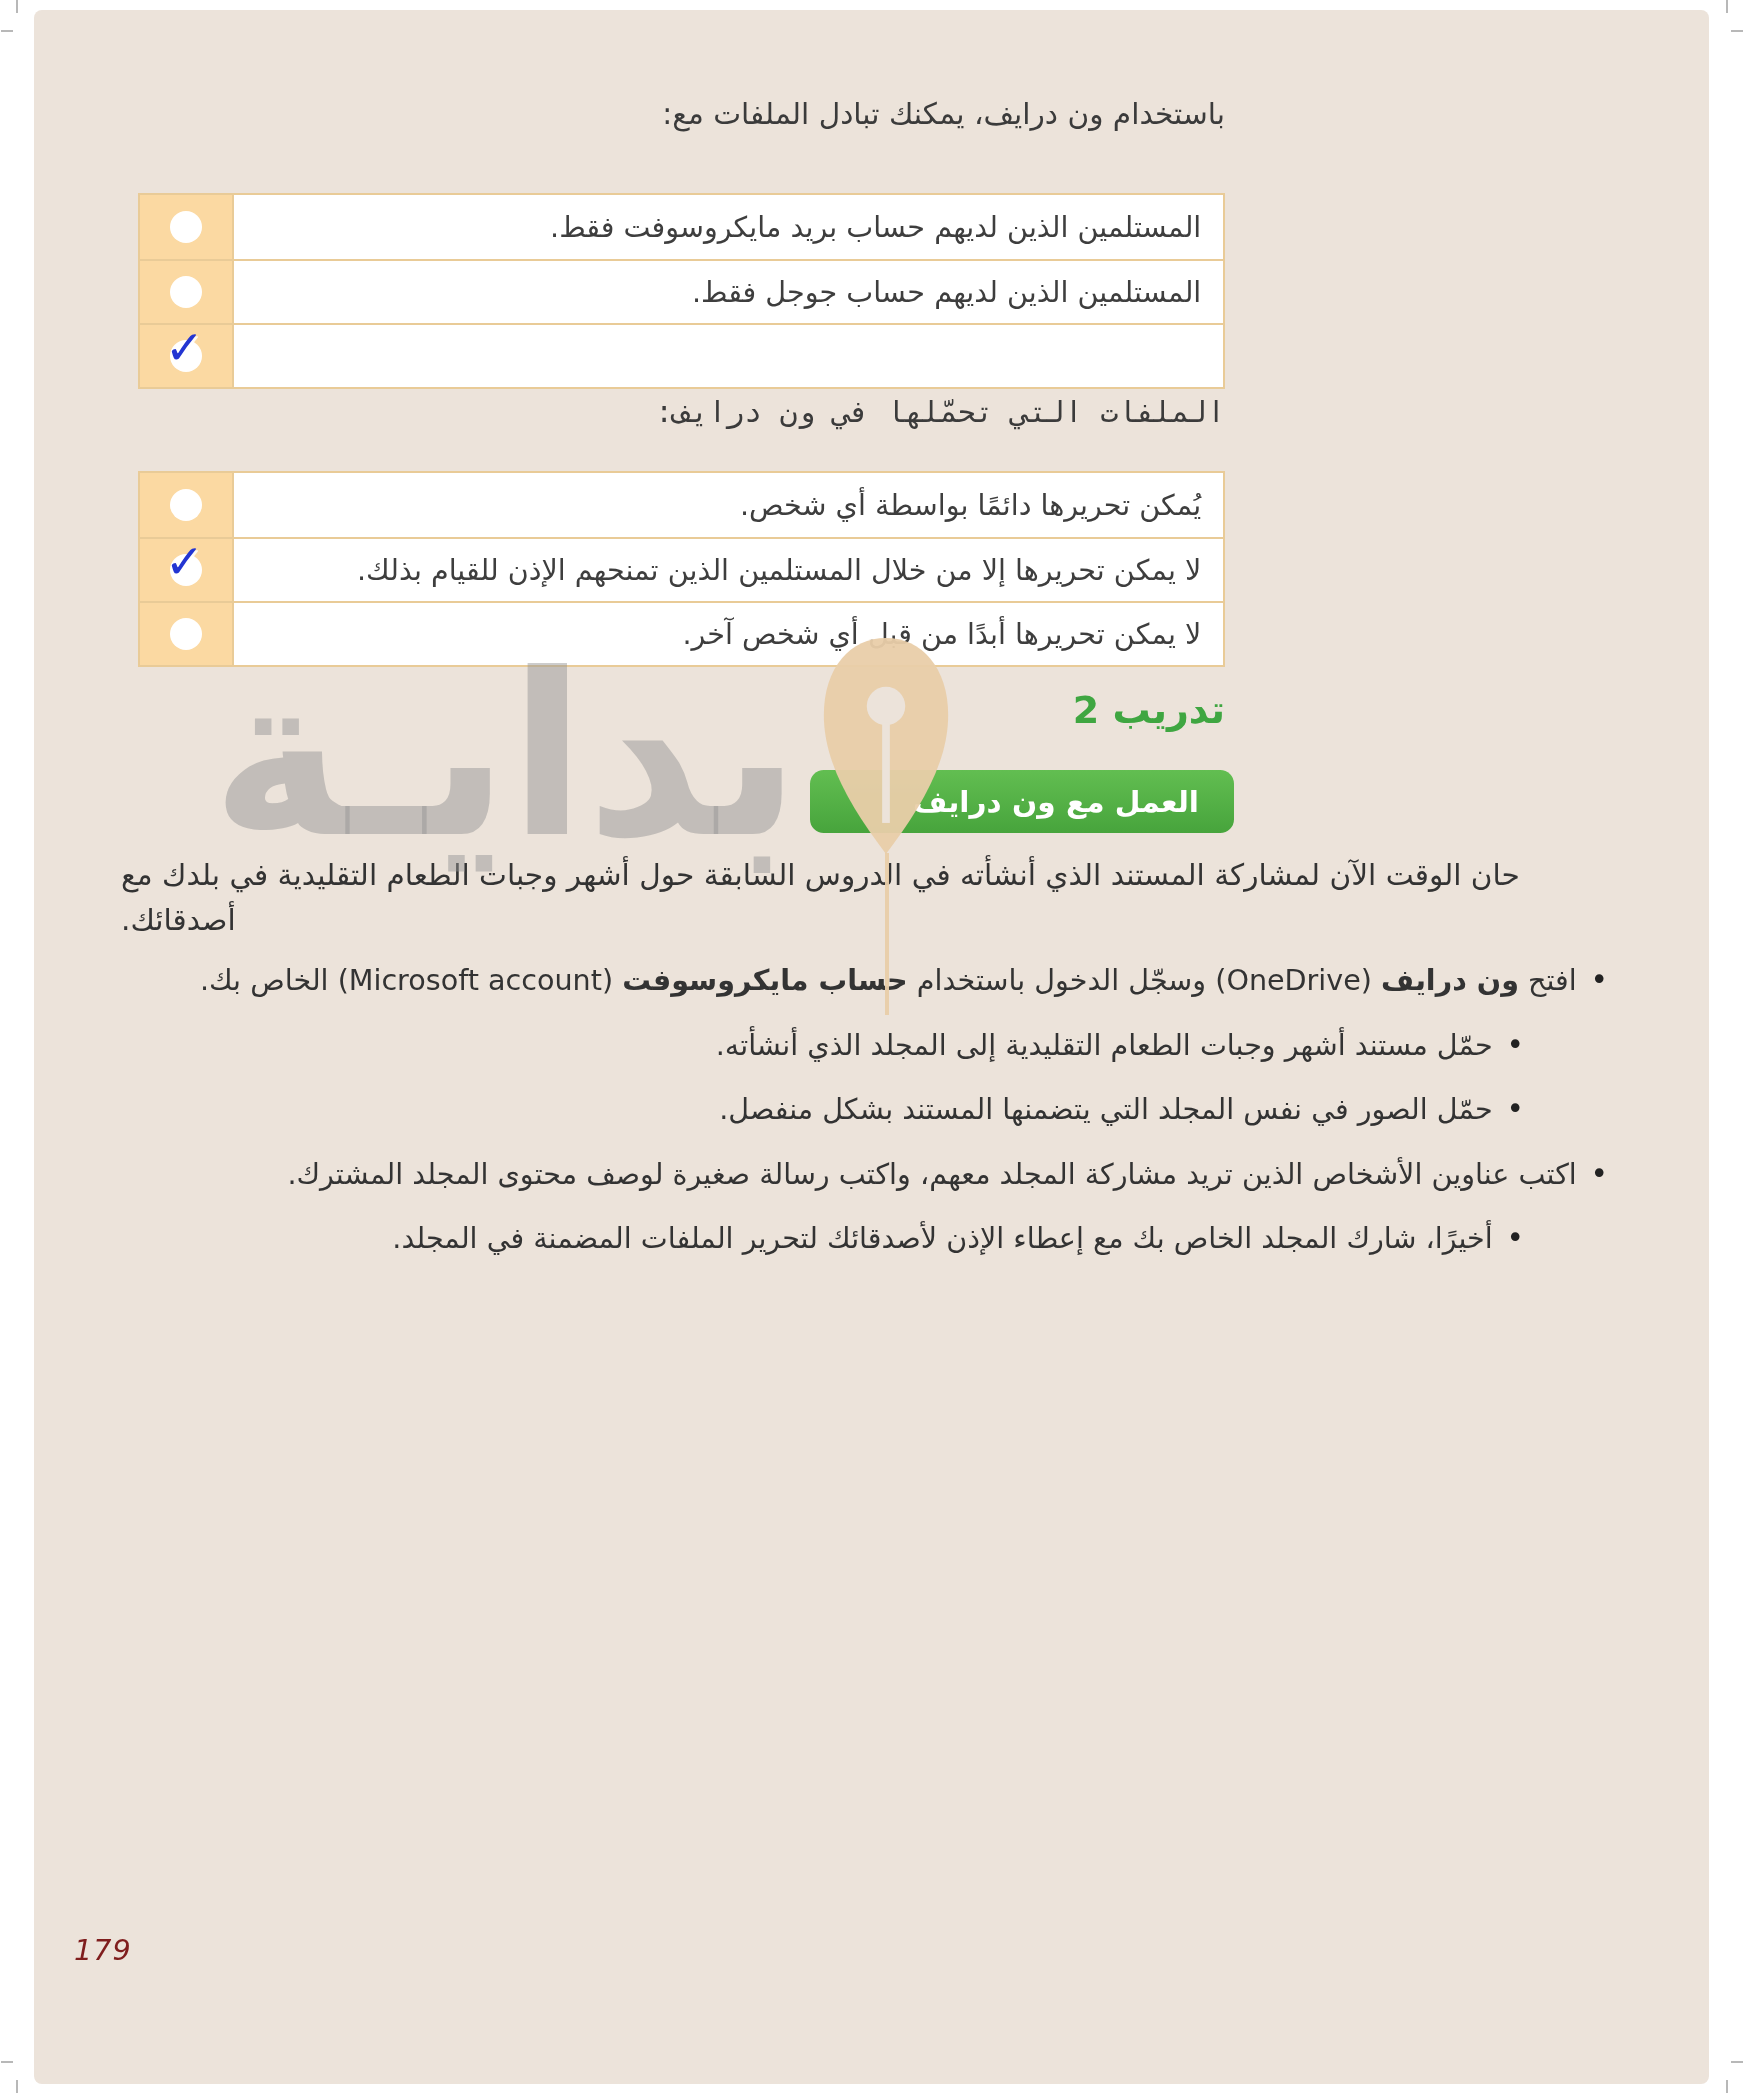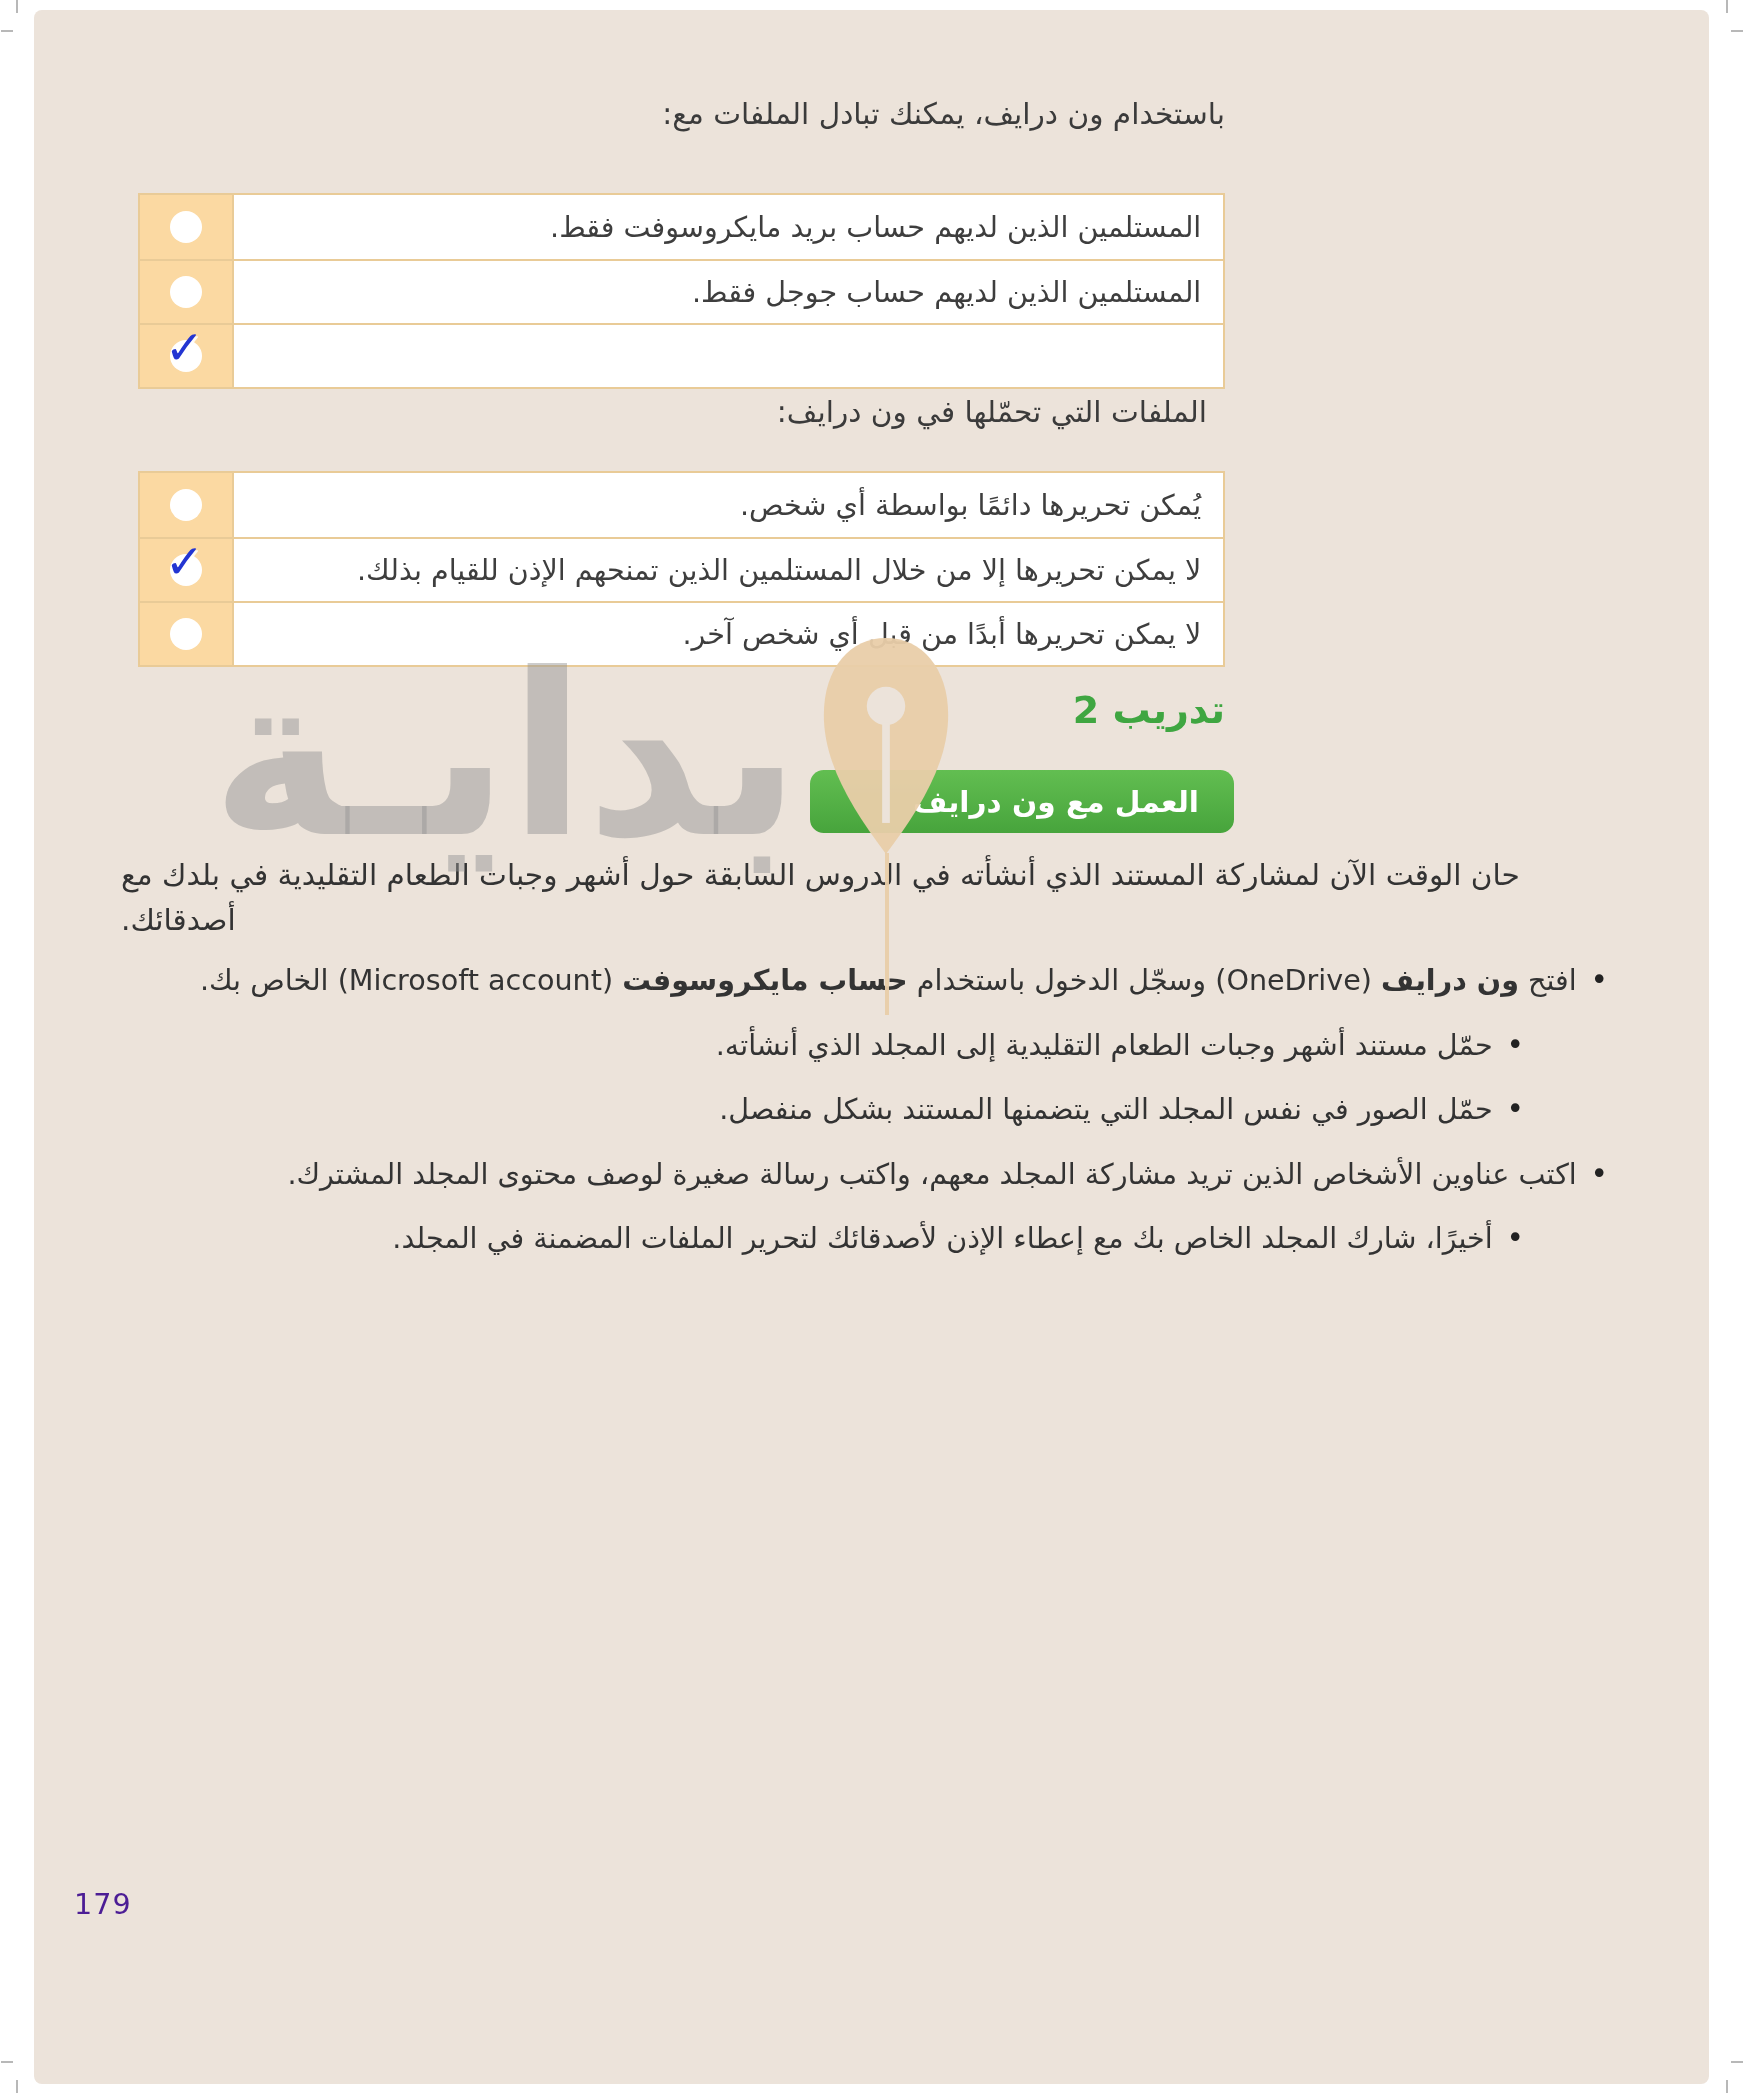--- a/index.html
+++ b/index.html
@@ -15,21 +15,21 @@
     background:#ece3da; border-radius:7.9px; z-index:1;
   }
   .crop { position:absolute; background:#b8b8b8; z-index:0; }
 
   .content { position:absolute; inset:0; z-index:2; }
 
   .intro {
     position:absolute; font-size:29.6px; color:#3b3b3b; direction:rtl;
   }
   #intro1 { top:97px;  right:519px; }
-  #intro2 { top:395px; right:537px; }
+  #intro2 { top:395px; right:519px;font-family:Liberation Mono, monospace; }
 
   .qtable {
     position:absolute; left:138px; width:1087px;
     background:#ffffff; border:2px solid #e9cb97;
   }
   #table1 { top:173px;margin-top:20px; }
   #table2 { top:463px;margin-top:8px; }
   .qrow { display:flex; direction:ltr; height:64px; background:#fff; }
   .qrow + .qrow { border-top:2px solid #e9cb97; }
   .qcheck {
@@ -73,22 +73,22 @@
   }
   .bullets li {
     font-size:28.6px; line-height:39px; color:#333333;
     margin-bottom:25.6px; text-align:right;
   }
   .bullets li.indent { padding-right:84px; }
   .bullets li .dot { font-size:29.6px; margin-left:13.8px; color:#222; }
   .bullets li b { font-weight:bold; }
 
   .pagenum {
-    position:absolute; left:74px; top:1887px;
-    font-size:28.6px; color:#4c1d95; letter-spacing:1px;
+    position:absolute; left:74px; top:1933px;
+    font-size:28.6px; color:#7f1d1d; letter-spacing:1px;font-style:italic;
   }
 
   
   .wm { position:absolute; inset:0; z-index:3; pointer-events:none; }
   .wm-big {
     position:absolute; left:163px; top:638px; line-height:236px;
     font-size:225px; font-weight:bold; letter-spacing:13.8px;
     color:rgba(148,148,148,0.48); direction:rtl; white-space:nowrap;margin-left:48px;
   }
   .wm-pen { position:absolute; left:812px; top:632px; }

